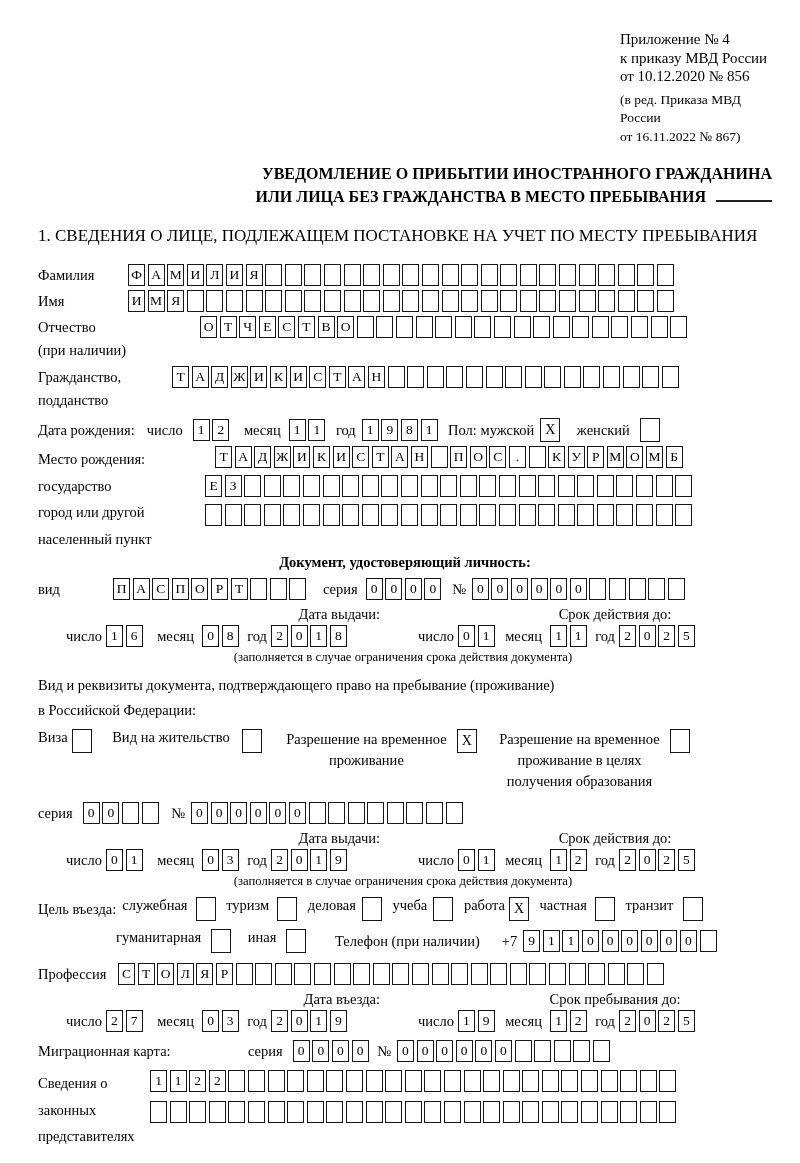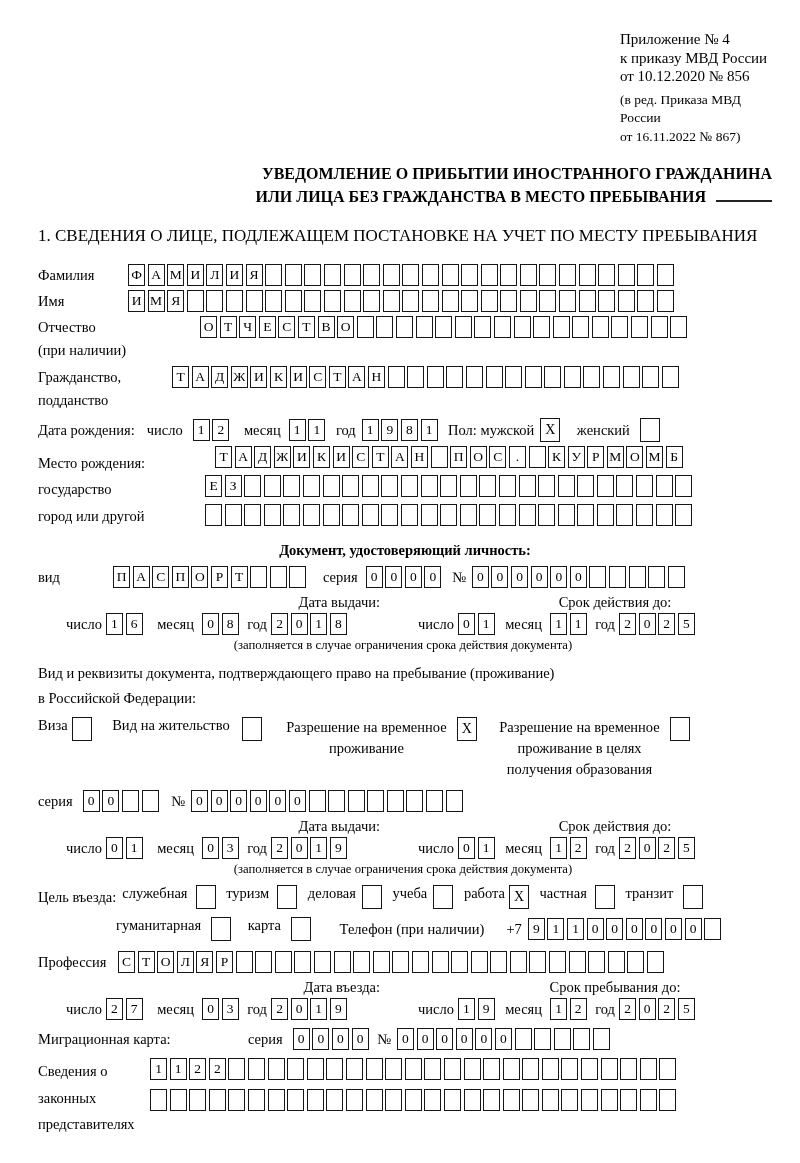--- a/index.html
+++ b/index.html
@@ -26,21 +26,21 @@
   .row{display:flex;align-items:center;margin-bottom:4px;white-space:nowrap}
   .row-top{align-items:flex-start}
   .lbl{flex:0 0 auto}
   .lblcol{line-height:23px}
   .w90{width:90px}.w162{width:162px}.w134{width:134px}
 
   .mr4{margin-right:4px}.mr6{margin-right:6px}.mr8{margin-right:8px}
   .mr10{margin-right:10px}.mr12{margin-right:12px}.mr14{margin-right:14px}
 
   
-  .bp{display:flex;align-items:center;margin-bottom:9px}
+  .bp{display:flex;align-items:flex-start;margin-bottom:2px}
   .bp .labels{width:167px;line-height:26.5px;flex:0 0 auto}
   .bp .runs .row{margin-bottom:7px}
   .indent10{margin-left:10px}
 
   .dochead{text-align:center;font-weight:bold;margin:2px 0 7px 0;font-size:14.5px}
 
   
   .dates{margin-top:6px}
   .dhrow{display:flex;white-space:nowrap;margin-bottom:2px}
   .dh-left{margin-left:92px;width:250px;text-align:right}
@@ -254,20 +254,21 @@
       <span class="boxrun cbrun">
           <span class="cell"></span>
         </span>
     </div>
 
     <div class="bp">
       <div class="labels">
         <div>Место рождения:</div>
         <div>государство</div>
         <div>город или другой</div>
+        <div>населенный пункт</div>
       </div>
       <div class="runs">
         <div class="row indent10">
           <span class="boxrun">
               <span class="cell">Т</span>
               <span class="cell">А</span>
               <span class="cell">Д</span>
               <span class="cell">Ж</span>
               <span class="cell">И</span>
               <span class="cell">К</span>
@@ -600,21 +601,21 @@
     </div>
 
     <div class="row purpose2">
       <span class="popt" style="margin-left:78px">
           <span class="lbl mr10">гуманитарная</span>
           <span class="boxrun cbrun">
             <span class="cell"></span>
           </span>
         </span>
       <span class="popt" style="margin-left:14px">
-          <span class="lbl mr10">карта</span>
+          <span class="lbl mr10">иная</span>
           <span class="boxrun cbrun">
             <span class="cell"></span>
           </span>
         </span>
       <span class="lbl" style="margin-left:26px">Телефон (при наличии)</span>
       <span class="lbl" style="margin-left:22px;margin-right:6px">+7</span>
       <span class="boxrun">
           <span class="cell">9</span>
           <span class="cell">1</span>
           <span class="cell">1</span>

